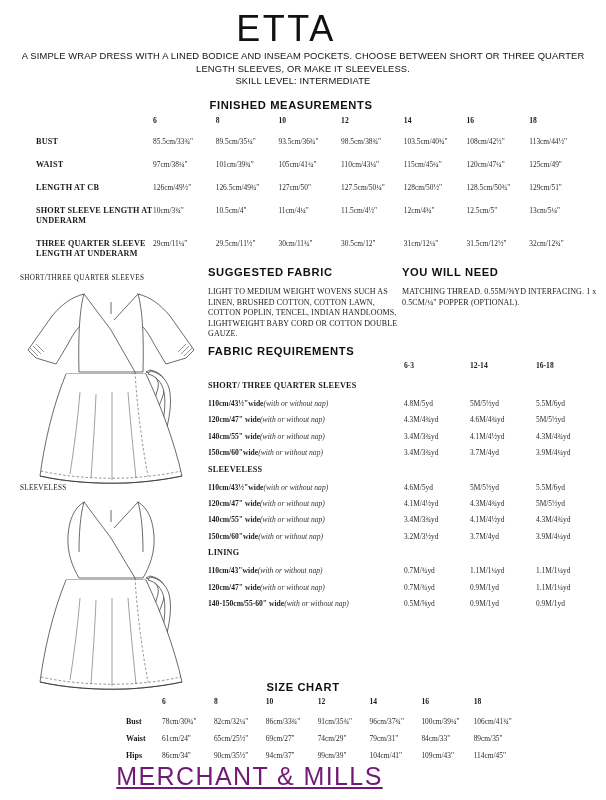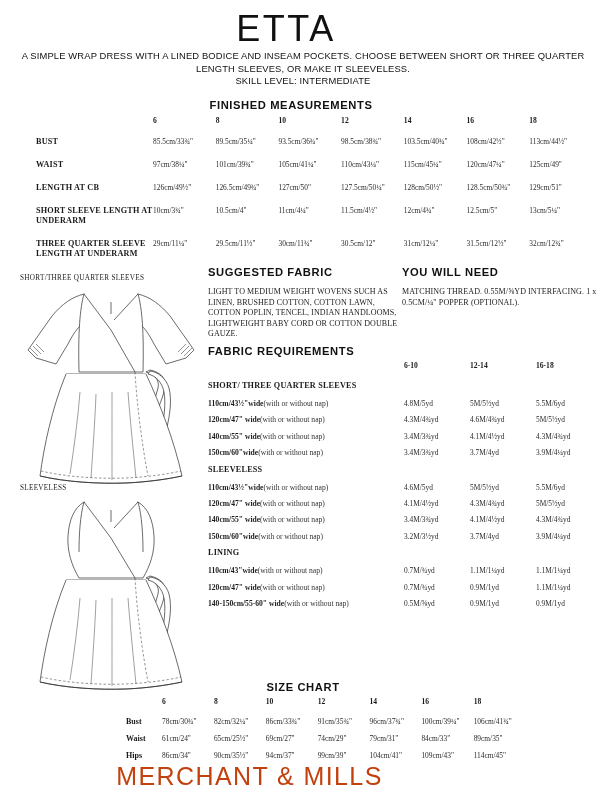--- a/index.html
+++ b/index.html
@@ -146,20 +146,21 @@
   .fr-table td.widthcell {
     width: 196px;
     font-size: 7.6px;
   }
   .fr-table td.widthcell b {
     font-weight: bold;
   }
   .fr-table td.widthcell span {
     font-weight: normal;
     color: #333;
+    font-style: italic;
   }
   .fr-table td.amt {
     width: 66px;
     color: #2a2a2a;
     margin-top: 25px;
   }
 
   
   .sec-sc {
     position: absolute;
@@ -200,21 +201,22 @@
   
   .footer-brand {
     position: absolute;
     top: 762px;
     left: 0;
     width: 499px;
     text-align: center;
     font-family: "Liberation Sans", sans-serif;
     font-size: 25px;
     letter-spacing: 1.4px;
-    color: #c2410c;
+    color: #701a75;
+    text-decoration: underline;
   }
 
   
   .illus {
     position: absolute;
     left: 22px;
   }
   .illus-caption {
     position: absolute;
     width: 180px;
@@ -313,21 +315,21 @@
 <div class="col-need">
   <div class="section-head">YOU WILL NEED</div>
   <div class="sub-body">MATCHING THREAD. 0.55M/⅝YD INTERFACING. 1 x 0.5CM/¼" POPPER (OPTIONAL).</div>
 </div>
 
 <div class="sec-fr section-head">FABRIC REQUIREMENTS</div>
 <table class="fr-table">
   <thead>
     <tr>
       <th></th>
-      <th class="fr-size">6-10</th>
+      <th class="fr-size">6-3</th>
       <th class="fr-size">12-14</th>
       <th class="fr-size">16-18</th>
     </tr>
   </thead>
   <tbody>
     <tr>
       <td class="groupname" colspan="4">SHORT/ THREE QUARTER SLEEVES</td>
     </tr>
     <tr>
       <td class="widthcell"><b>110cm/43½"wide</b><span>(with or without nap)</span></td>

